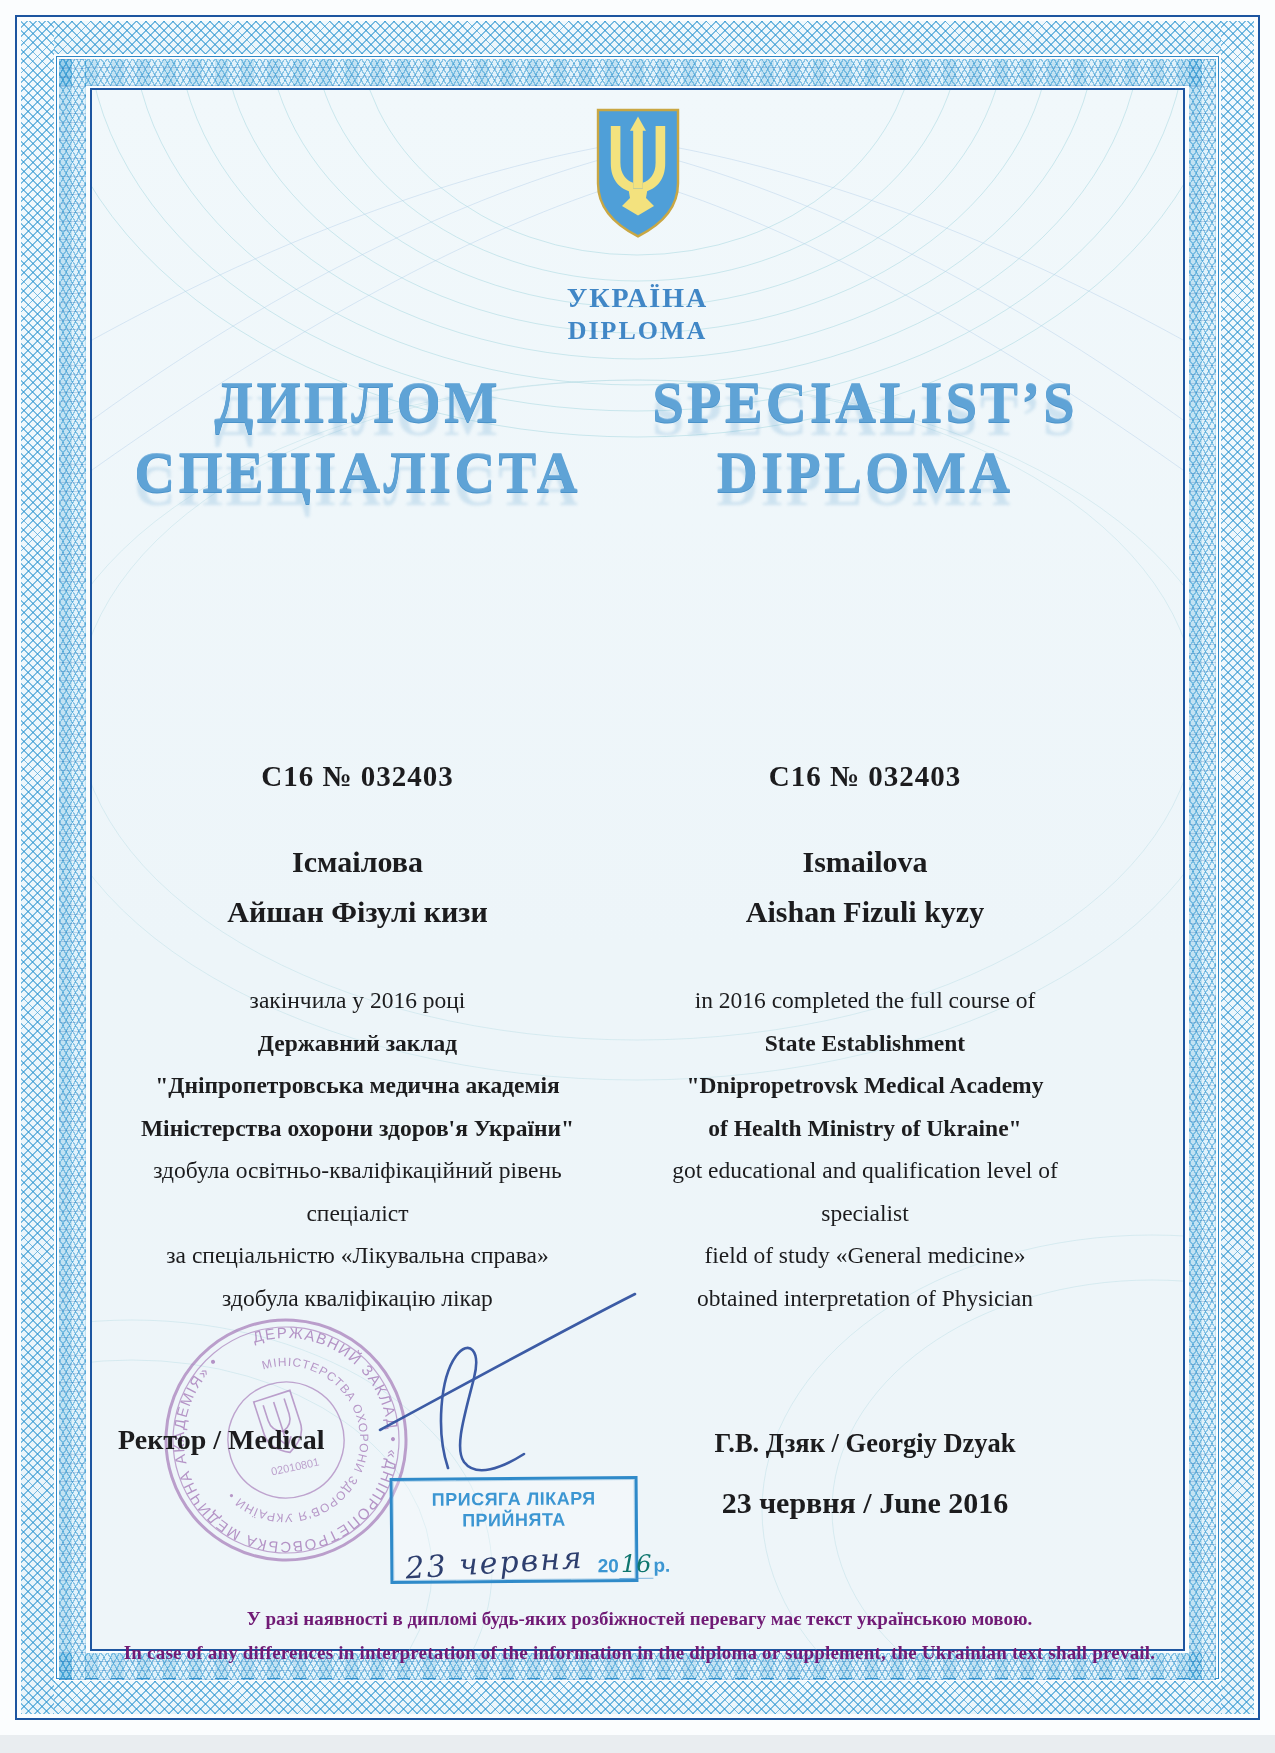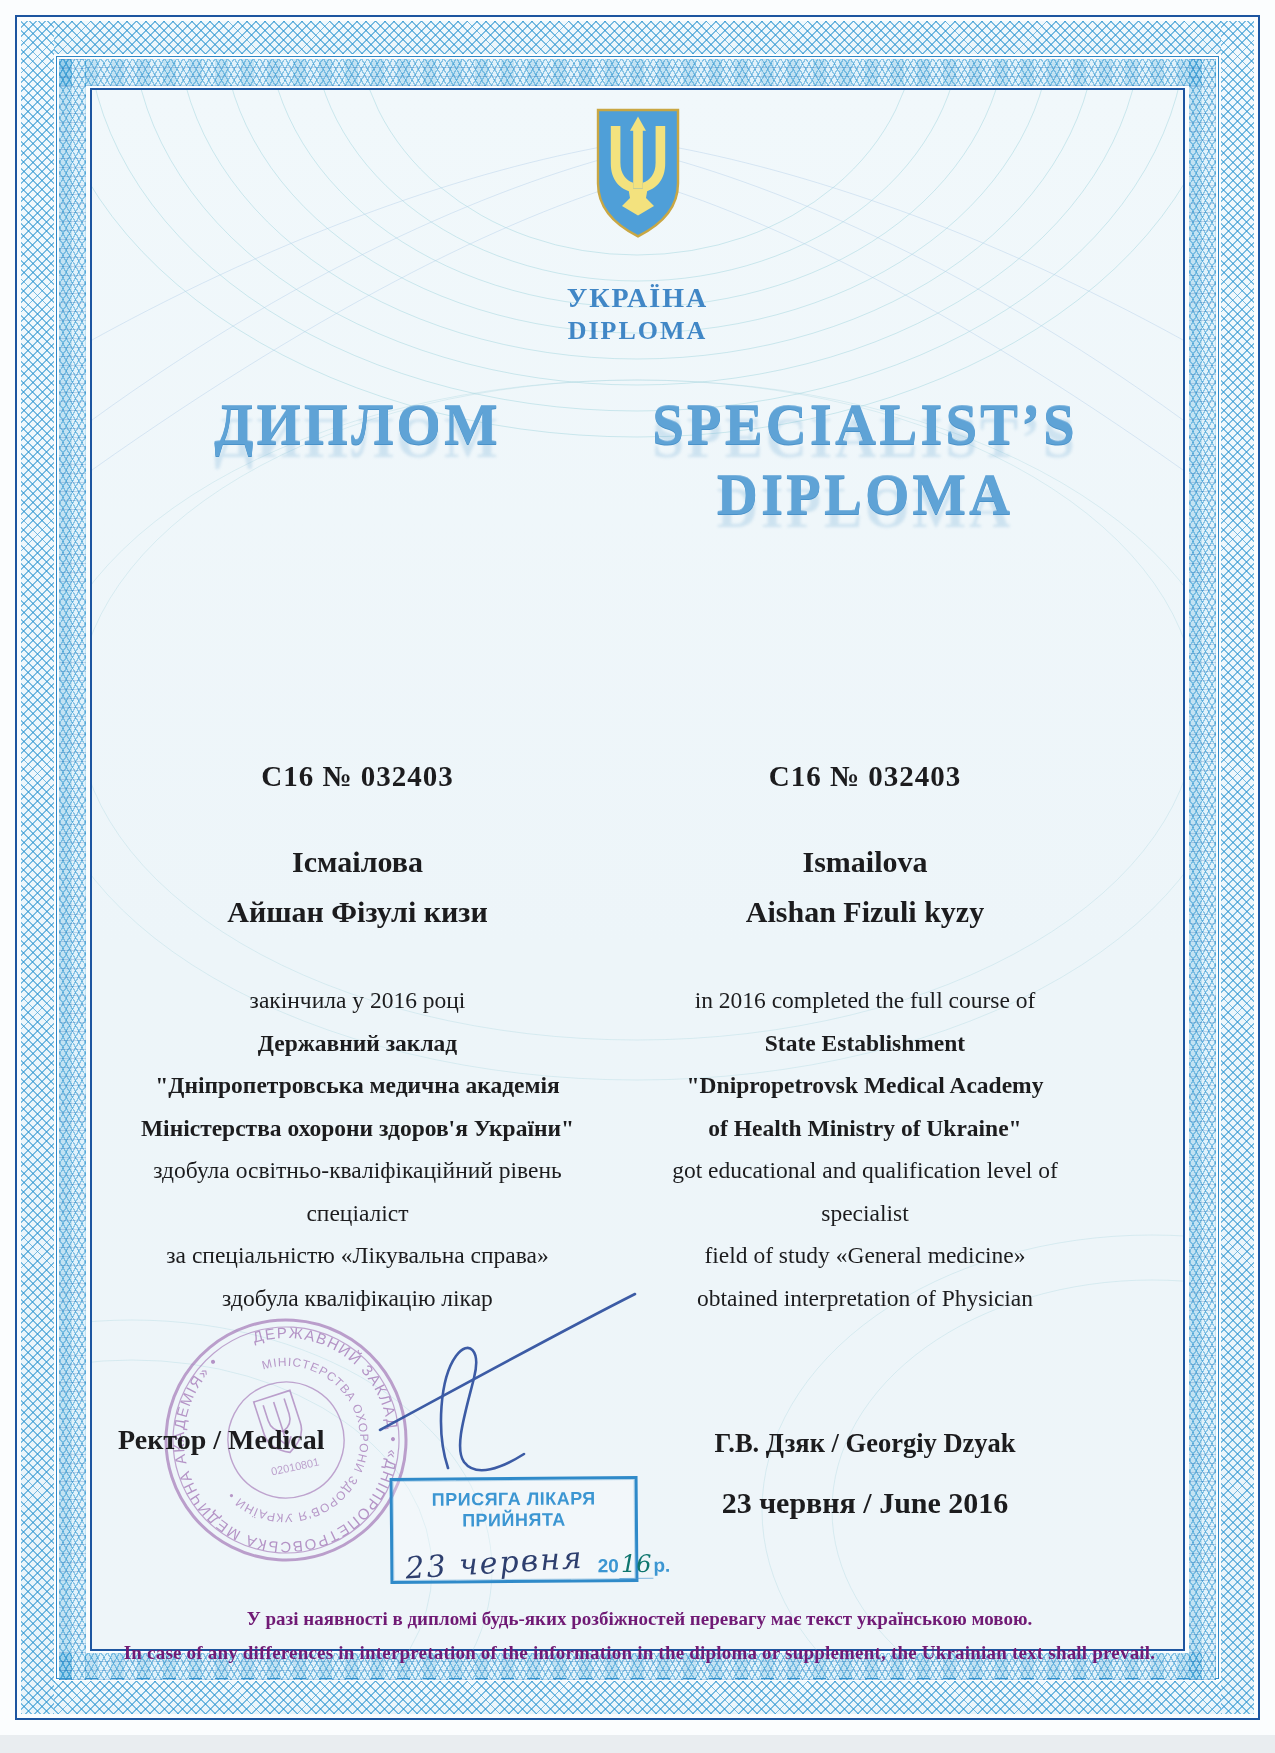--- a/index.html
+++ b/index.html
@@ -36,21 +36,21 @@
   .guilloche{position:absolute; left:92px; right:92px; top:90px; bottom:86px; pointer-events:none;}
   
   .emblem-wrap{position:absolute; left:0; right:0; top:104px; display:flex; justify-content:center;}
   .country-uk{position:absolute; left:0; right:0; top:282px; text-align:center;
     font-size:28px; font-weight:bold; letter-spacing:2px; color:#4187c6;}
   .country-en{position:absolute; left:0; right:0; top:316px; text-align:center;
     font-size:26px; font-weight:bold; letter-spacing:2px; color:#4187c6;}
   
   .title{position:absolute; top:368px; text-align:center; font-weight:bold;
     font-size:57px; line-height:70px; letter-spacing:3px; color:#5fa3d6;
-    text-shadow:0 1px 0 #4a92c9, 0 -1px 0 #7fb5de, 0 13px 3px rgba(120,175,215,.28);margin-top:22px;}
+    text-shadow:0 1px 0 #4a92c9, 0 -1px 0 #7fb5de, 0 13px 3px rgba(120,175,215,.28);}
   .title.uk{left:100px; width:515px;}
   .title.en{left:610px; width:510px;}
   
   .col{position:absolute; top:760px; text-align:center;}
   .col.left{left:100px; width:515px;}
   .col.right{left:610px; width:510px;}
   .doc-number{font-size:29px; font-weight:bold; letter-spacing:1px;}
   .surname{font-size:30px; font-weight:bold; margin-top:52px;}
   .given-name{font-size:30px; font-weight:bold; margin-top:16px;}
   .body-lines{margin-top:50px; font-size:23.5px; line-height:42.5px;}
@@ -139,20 +139,21 @@
         <path d="M94,26 h-12 v46 c0,14 -7,22 -16,25 v12 c17,-3 28,-16 28,-36 Z"></path>
         <path d="M48,104 h24 l-2,12 10,10 -20,12 -20,-12 10,-10 Z"></path>
       </g>
     </svg>
   </div>
   <div class="country-uk">УКРАЇНА</div>
   <div class="country-en">DIPLOMA</div>
 
   <div class="title uk">
     <div>ДИПЛОМ</div>
+    <div>СПЕЦІАЛІСТА</div>
   </div>
   <div class="title en">
     <div>SPECIALIST’S</div>
     <div>DIPLOMA</div>
   </div>
 
   <div class="col left">
     <div class="doc-number">С16 № 032403</div>
     <div class="surname">Ісмаілова</div>
     <div class="given-name">Айшан Фізулі кизи</div>

